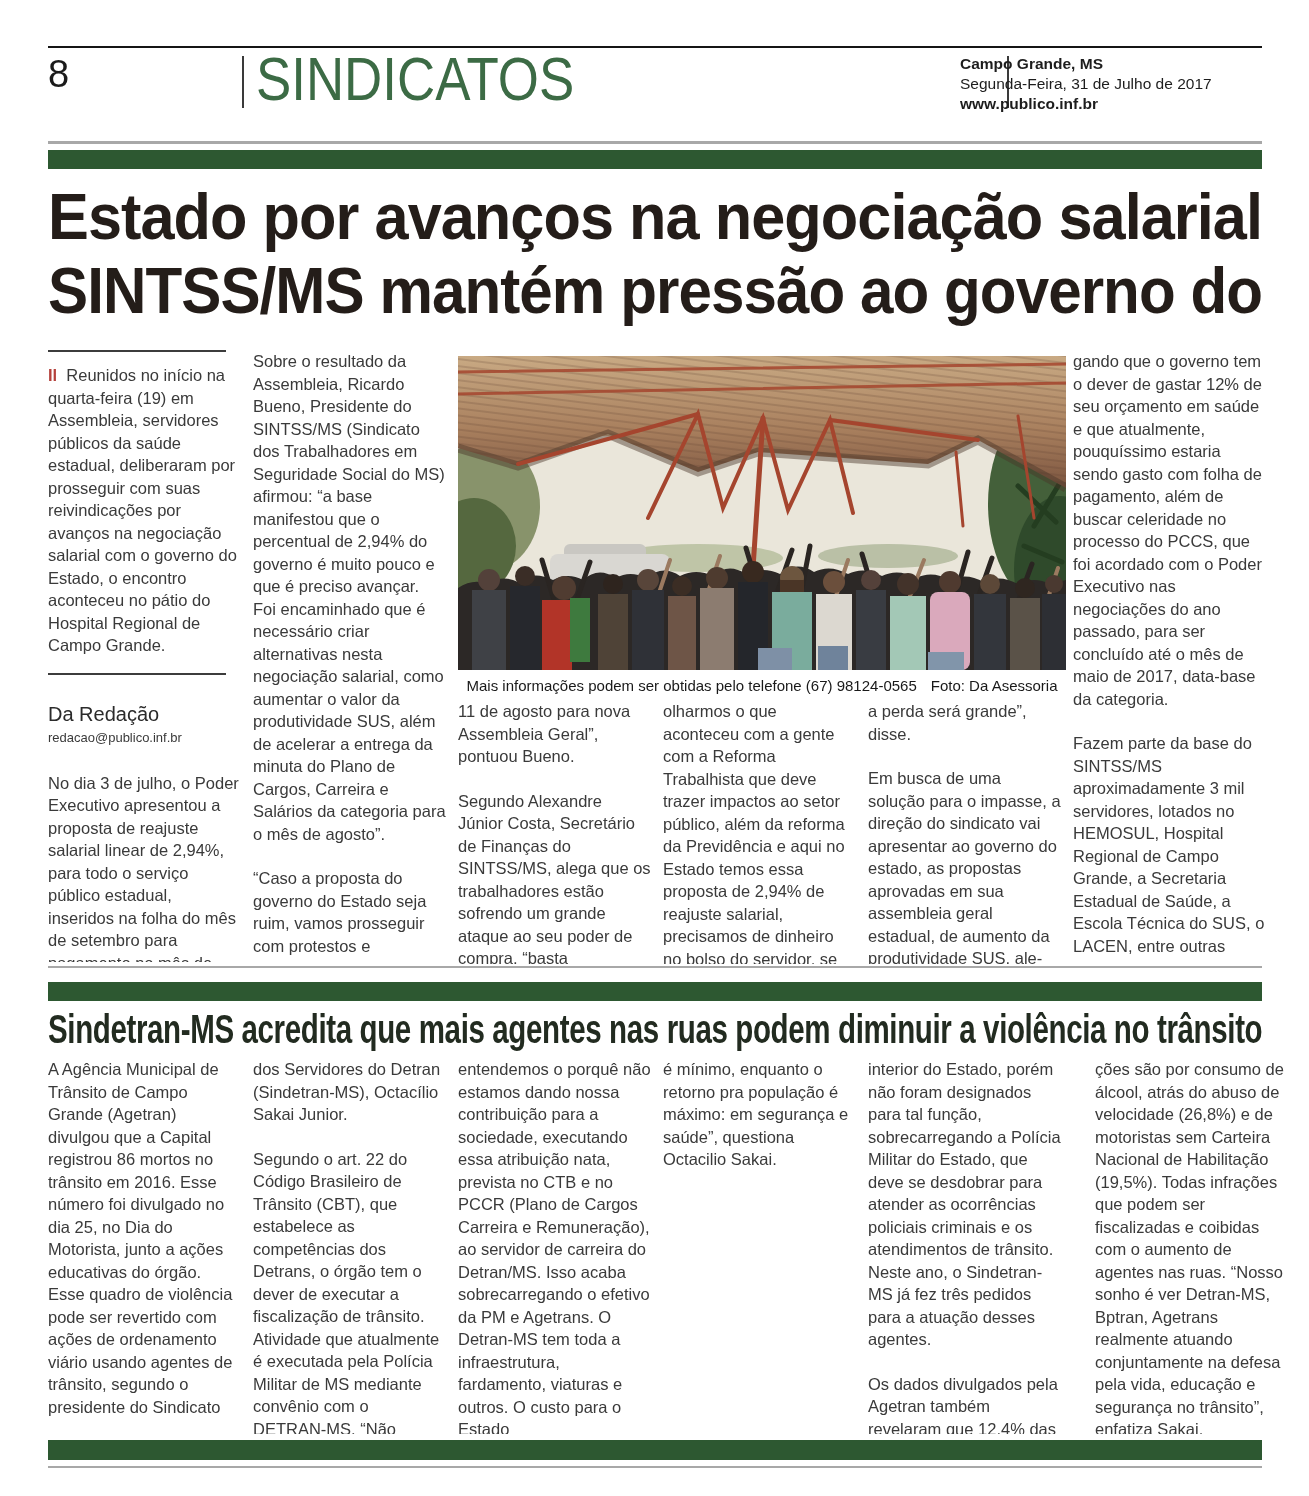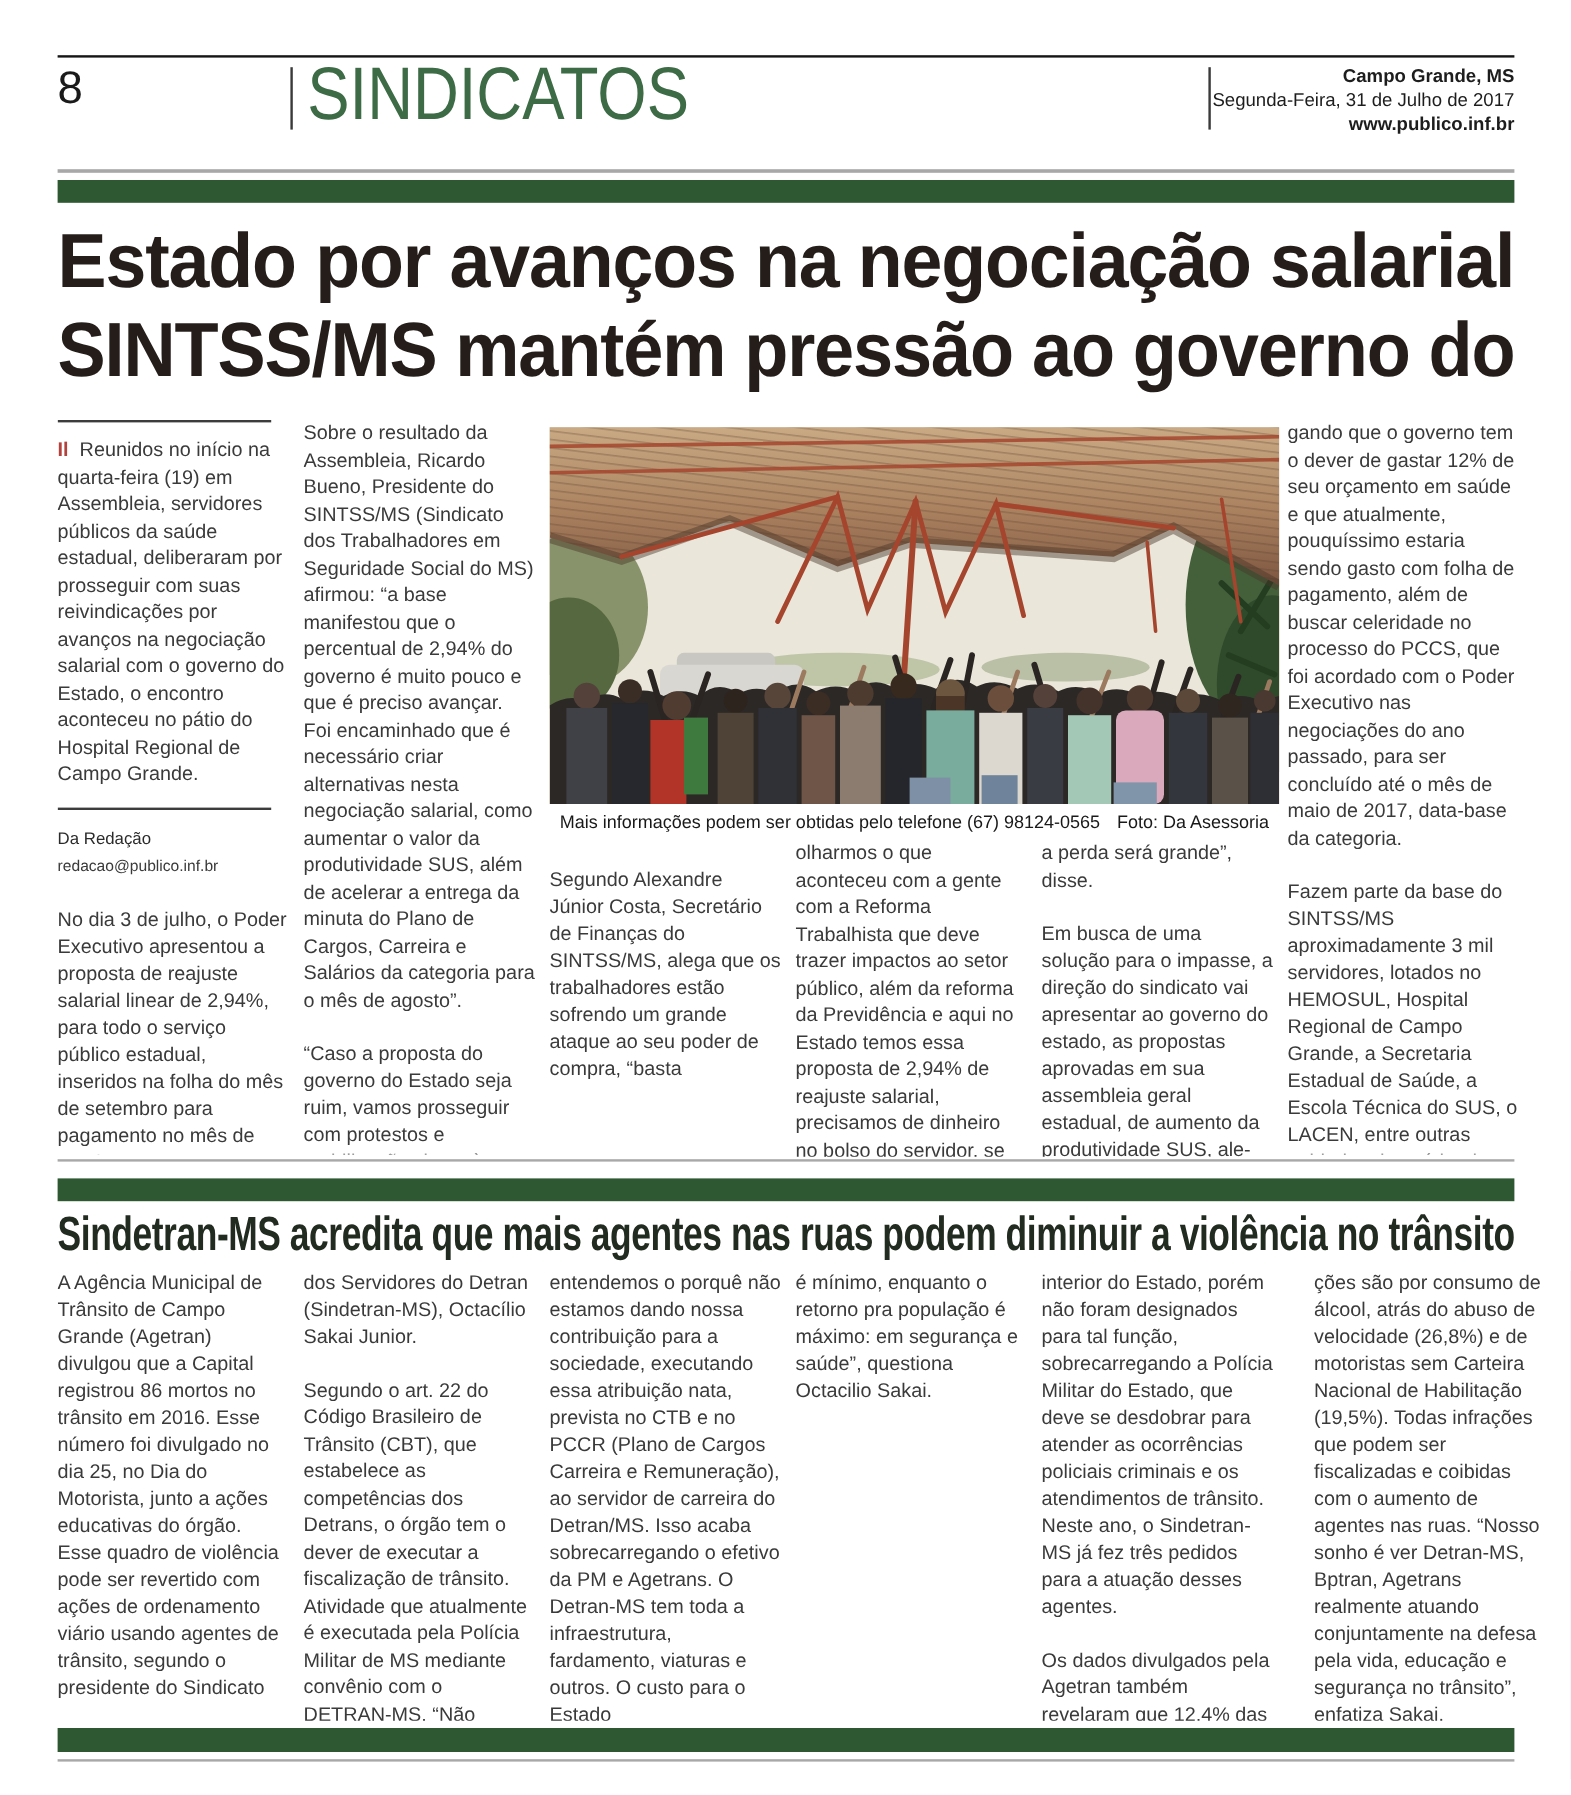--- a/index.html
+++ b/index.html
@@ -12,36 +12,36 @@
   .rule{background:#151515;height:2px;}
   .rule-gray{background:#a8a8a8;}
   .greenbar{background:#2d5831;}
   .fitx{display:inline-block;white-space:nowrap;transform-origin:0 50%;}
 
   
   .page-num{font-size:38px;color:#1a1a1a;line-height:40px;}
   .vsep{width:2px;background:#3a3a3a;}
   .section-title-wrap{width:318px;height:62px;overflow:visible;}
   .section-title-wrap .fitx{font-size:62px;line-height:62px;font-weight:400;color:#3c6b45;letter-spacing:0px;}
-  .header-info{width:302px;text-align:right;font-size:15.5px;line-height:20px;color:#1d1d1d;}
+  .header-info{width:302px;text-align:left;font-size:15.5px;line-height:20px;color:#1d1d1d;}
   .header-info .b{font-weight:bold;}
 
   
   .h1line{height:74px;overflow:visible;}
   .h1line .fitx{font-size:64px;line-height:74px;font-weight:bold;color:#241d19;letter-spacing:-1px;}
   .h2wrap{height:46px;}
   .h2wrap .fitx{font-size:40px;line-height:46px;font-weight:bold;color:#222b20;letter-spacing:-0.5px;}
 
   
   .col{width:193px;overflow:hidden;font-size:16.5px;line-height:22.5px;color:#3a3a3a;}
   .col p{margin:0;}
   .col p.gap{margin-top:22px;}
   .lead-rule{height:2px;background:#3c3c3c;width:178px;}
   .marker{color:#b5413c;font-weight:bold;}
-  .byline{font-size:14px;color:#2b2b2b;margin-top:12px;}
+  .byline{font-size:20px;color:#2b2b2b;margin-top:28px;}
   .byline-email{font-size:13px;color:#3a3a3a;margin-top:2px;}
 
   
   .photo{width:608px;height:314px;overflow:hidden;background:#cbb393;}
   .photo svg{display:block;width:100%;height:100%;}
   .caption{width:608px;height:22px;overflow:visible;text-align:center;}
   .caption .fitx{font-size:15px;line-height:20px;color:#191919;}
   .caption .credit{margin-left:14px;}
 </style>
 </head>
@@ -171,20 +171,21 @@
         <rect x="360" y="290" width="30" height="24" fill="#6f839b"></rect>
         <rect x="470" y="296" width="36" height="18" fill="#8195aa"></rect>
       </g>
     </svg>
   </div>
   <div class="abs caption" style="left:458px;top:676px;">
     <span class="fitx" style="transform: scaleX(1);"><span>Mais informações podem ser obtidas pelo telefone (67) 98124-0565</span><span class="credit">Foto: Da Asessoria</span></span>
   </div>
 
   <div class="abs col" style="left:458px;top:700px;height:264px;">
+    <p>11 de agosto para nova Assembleia Geral”, pontuou Bueno.</p>
     <p class="gap">Segundo Alexandre Júnior Costa, Secretário de Finanças do SINTSS/MS, alega que os trabalhadores estão sofrendo um grande ataque ao seu poder de compra, “basta</p>
   </div>
   <div class="abs col" style="left:663px;top:700px;height:264px;">
     <p>olharmos o que aconteceu com a gente com a Reforma Trabalhista que deve trazer impactos ao setor público, além da reforma da Previdência e aqui no Estado temos essa proposta de 2,94% de reajuste salarial, precisamos de dinheiro no bolso do servidor, se não</p>
   </div>
   <div class="abs col" style="left:868px;top:700px;height:264px;">
     <p>a perda será grande”, disse.</p>
     <p class="gap">Em busca de uma solução para o impasse, a direção do sindicato vai apresentar ao governo do estado, as propostas aprovadas em sua assembleia geral estadual, de aumento da produtividade SUS, ale-</p>
   </div>
   <div class="abs col" style="left:1073px;top:350px;height:612px;">

